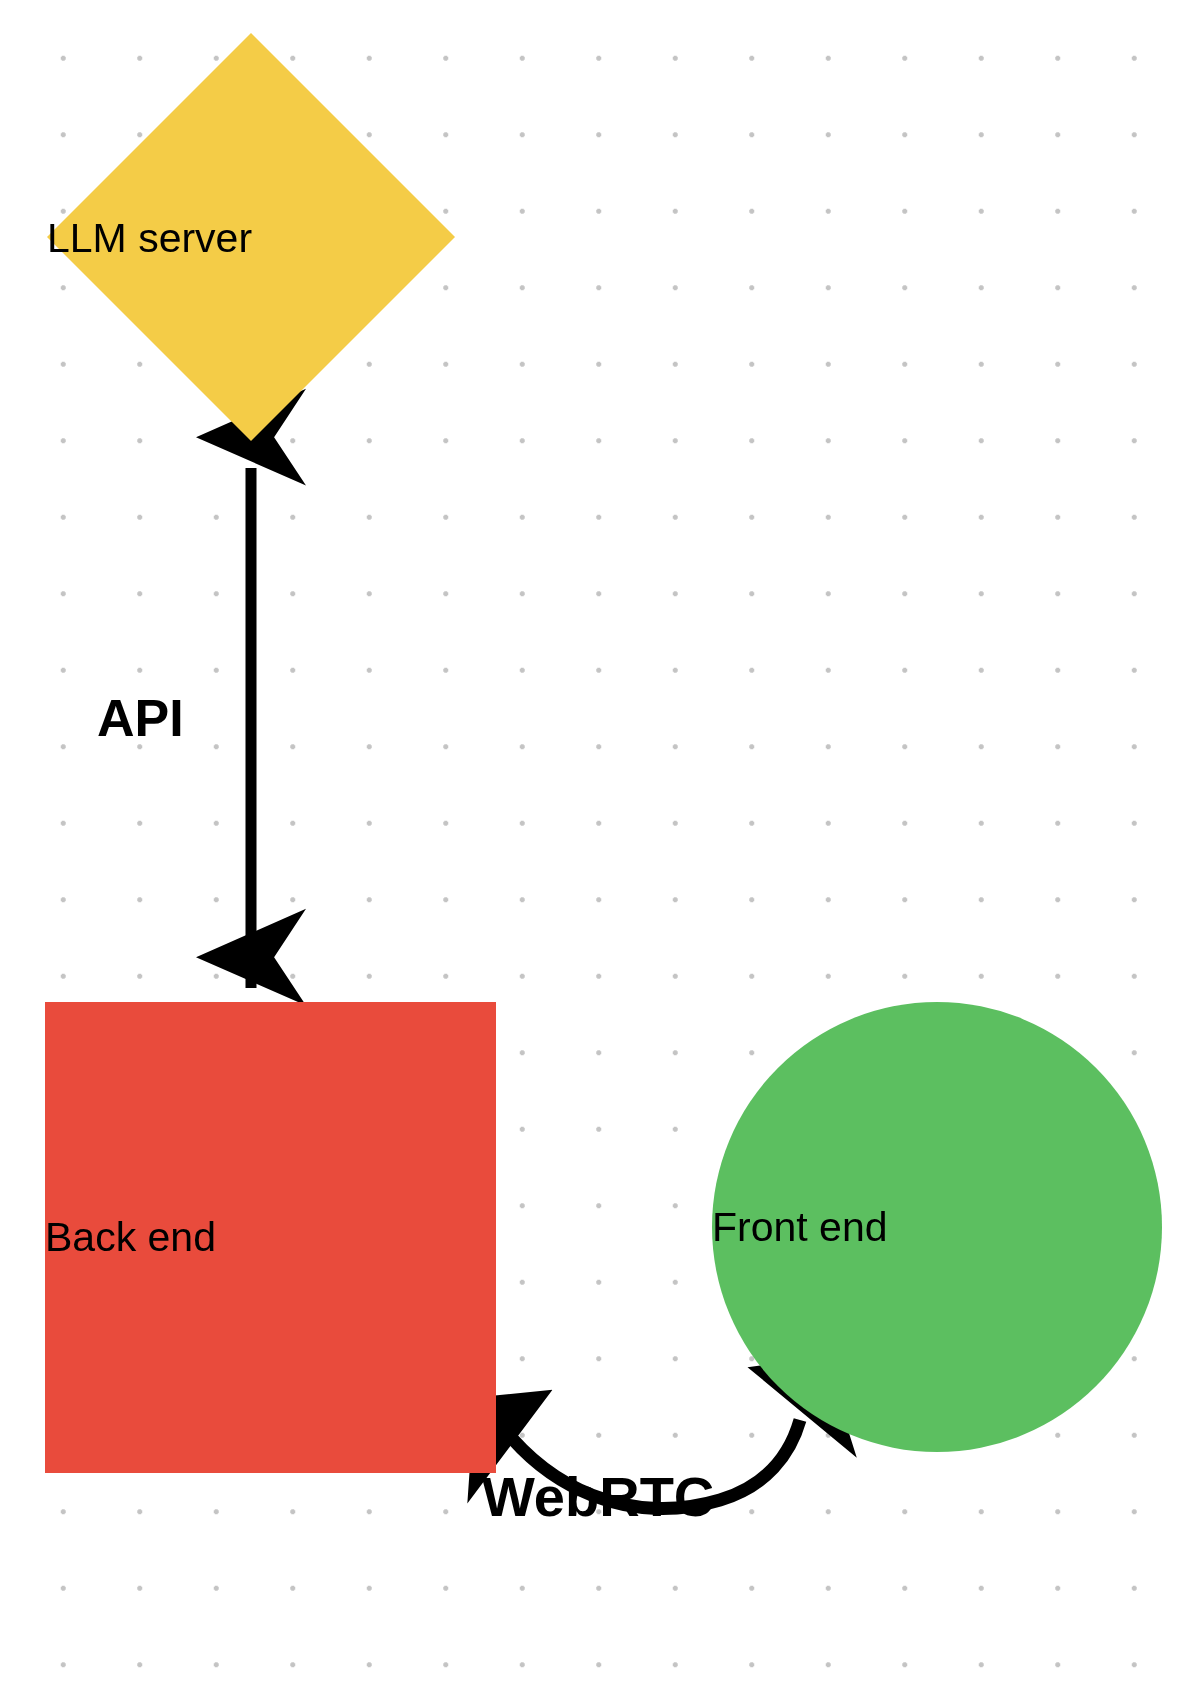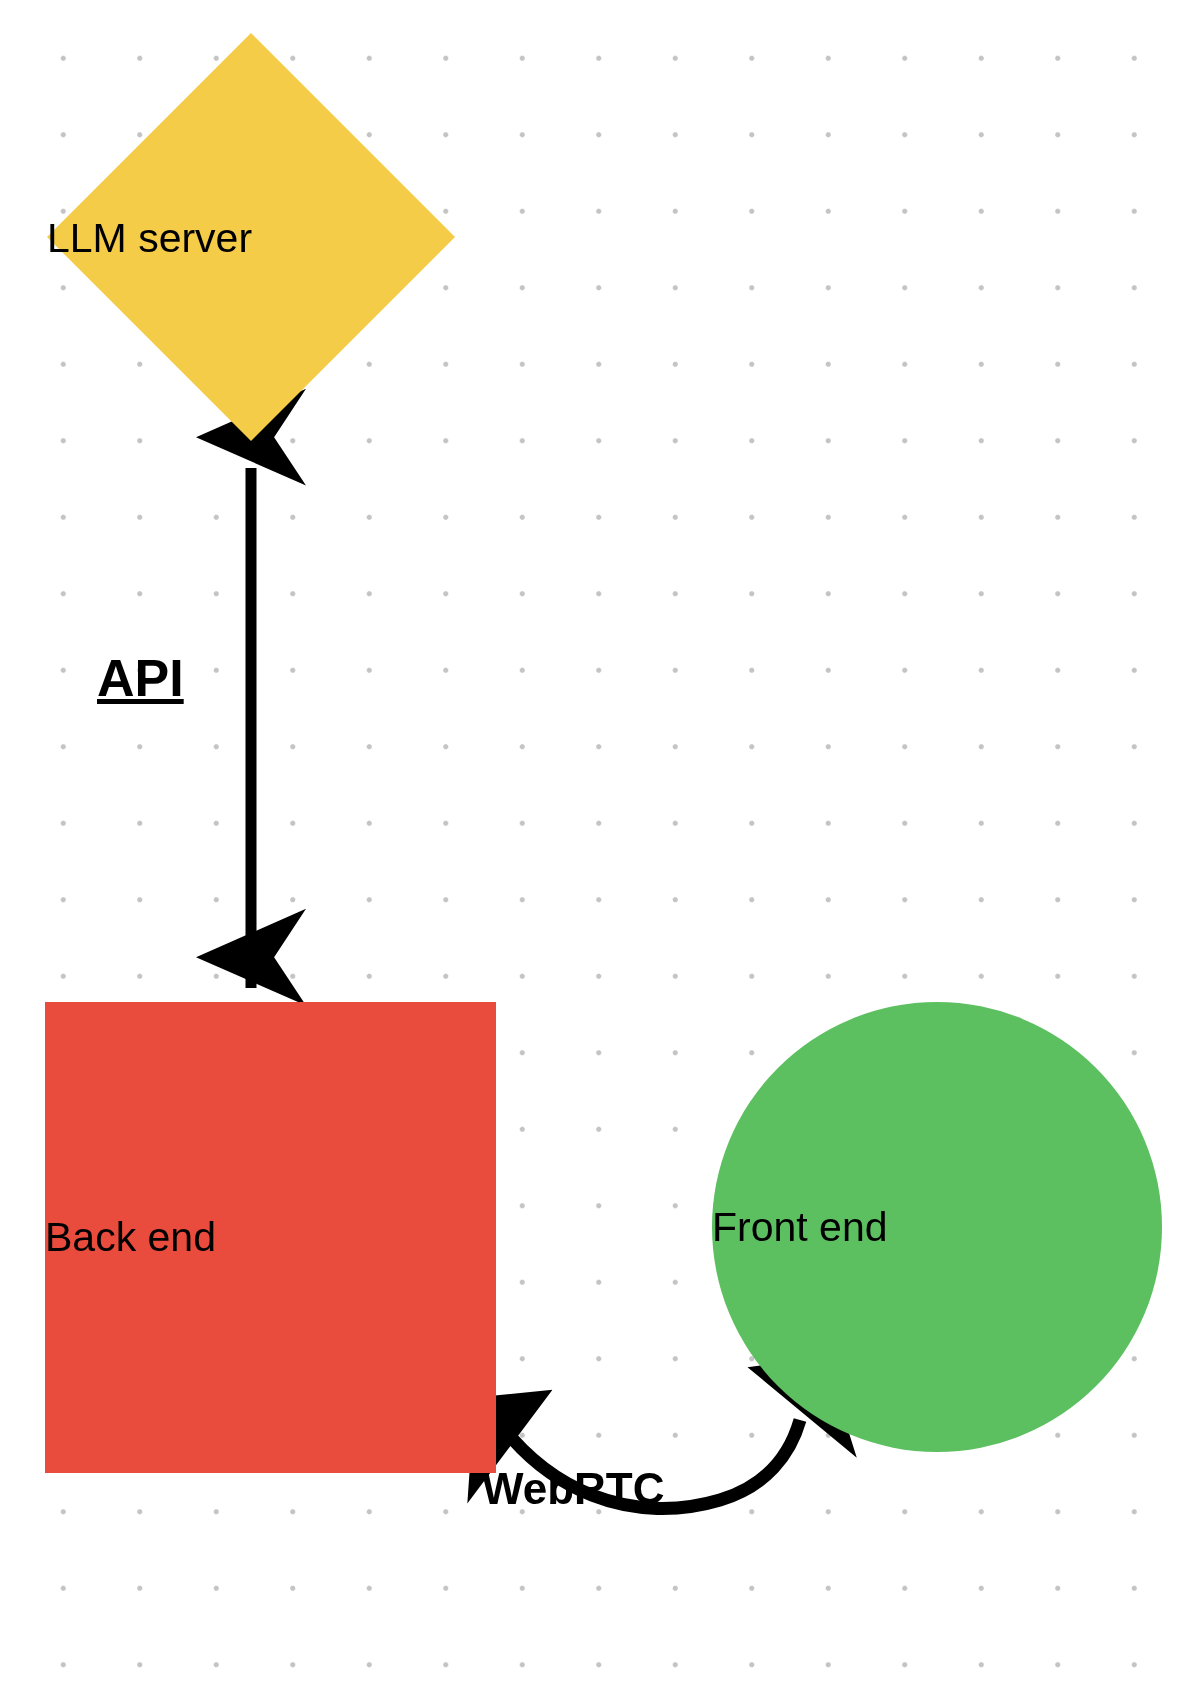--- a/index.html
+++ b/index.html
@@ -85,28 +85,27 @@
   }
   
   .edge-label {
     position: absolute;
     color: #000000;
     font-weight: bold;
     white-space: nowrap;
   }
   #api-label {
     left: 97px;
-    top: 648px;
+    top: 688px;
     font-size: 52px;
-    text-decoration: underline;
   }
   #webrtc-label {
     left: 482px;
     top: 1464px;
-    font-size: 44px;
+    font-size: 56px;
   }
 </style>
 </head>
 <body>
 
 <div id="canvas">
 
   <svg id="connectors" viewBox="0 0 1179 1697" width="1179" height="1697" xmlns="http://www.w3.org/2000/svg">
     <defs>
       <marker id="arrow-up" markerWidth="14" markerHeight="14" refX="2.2" refY="5" orient="auto" markerUnits="strokeWidth">

